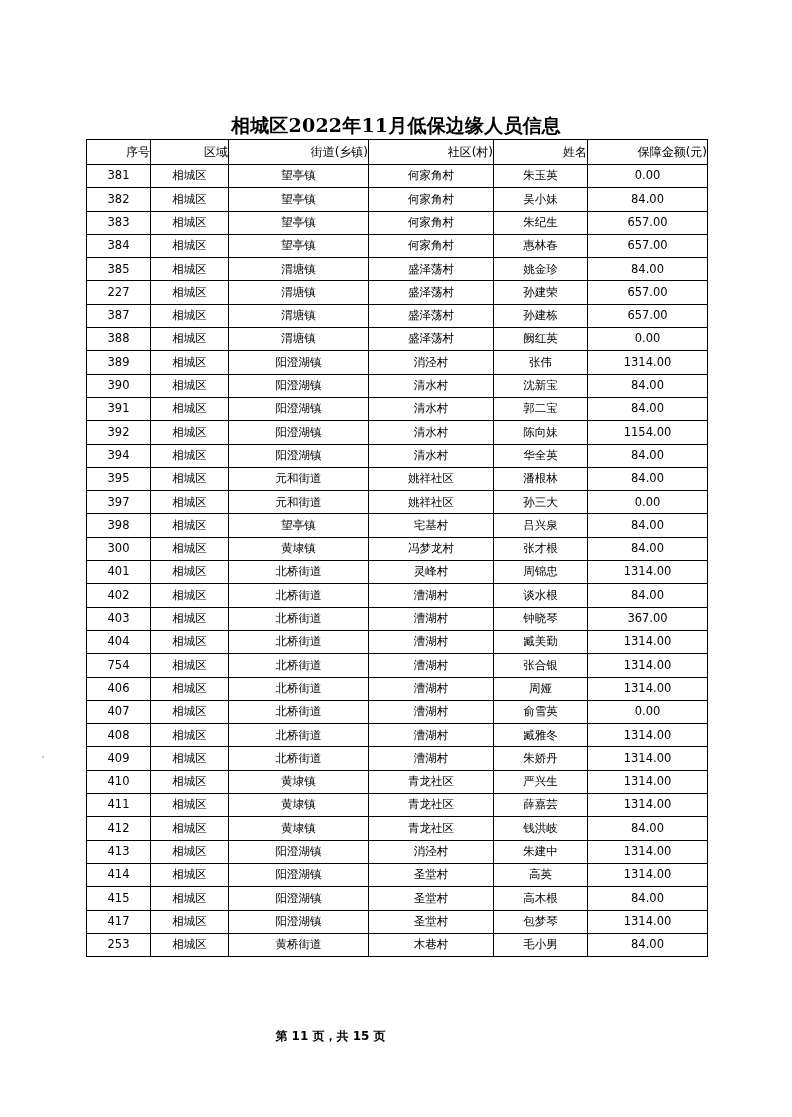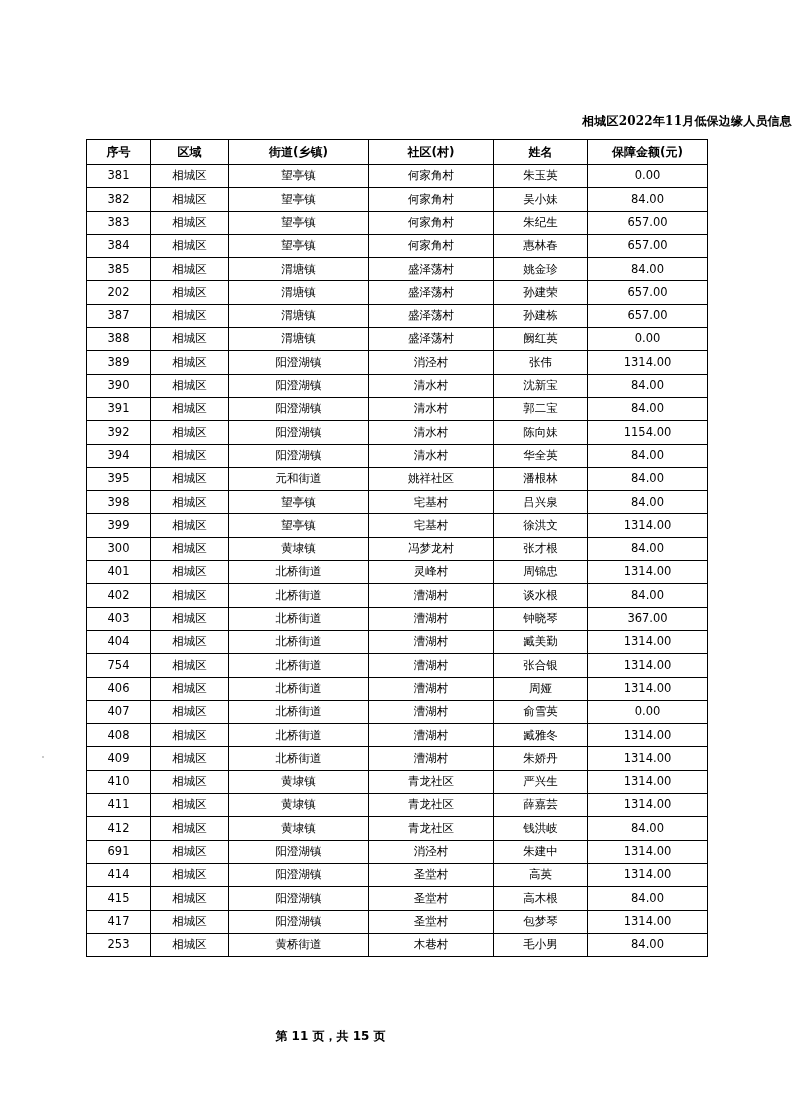--- a/index.html
+++ b/index.html
@@ -20,22 +20,22 @@
     left: 0;
     top: 0;
     width: 792px;
     height: 1117px;
   }
   .doc-title {
     position: absolute;
     top: 113px;
     left: 0;
     width: 792px;
-    text-align: right;
-    font-size: 12px;
+    text-align: center;
+    font-size: 19px;
     font-weight: bold;
     letter-spacing: 0.2px;
     font-family: "DejaVu Serif", "Liberation Serif", serif;
   }
   table.data {
     position: absolute;
     top: 139px;
     left: 86px;
     width: 621px;
     border-collapse: collapse;
@@ -45,23 +45,24 @@
     border: 1px solid #000000;
     text-align: center;
     vertical-align: middle;
     height: 22.3px;
     line-height: 1;
     padding: 0;
     font-size: 11.5px;
     font-family: "DejaVu Sans", "Liberation Sans", sans-serif;
   }
   table.data th {
-    font-weight: bold;
+    font-weight: normal;
     font-size: 12px;
     height: 24px;
+    text-align: right;
   }
   td.idx, td.amount {
     font-family: "DejaVu Sans", "Liberation Sans", sans-serif;
     font-size: 11.5px;
   }
   col.c0 { width: 64px; }
   col.c1 { width: 78px; }
   col.c2 { width: 140px; }
   col.c3 { width: 125px; }
   col.c4 { width: 94px; }
@@ -145,21 +146,21 @@
         </tr>
         <tr>
           <td class="idx">385</td>
           <td>相城区</td>
           <td>渭塘镇</td>
           <td>盛泽荡村</td>
           <td>姚金珍</td>
           <td class="amount">84.00</td>
         </tr>
         <tr>
-          <td class="idx">202</td>
+          <td class="idx">227</td>
           <td>相城区</td>
           <td>渭塘镇</td>
           <td>盛泽荡村</td>
           <td>孙建荣</td>
           <td class="amount">657.00</td>
         </tr>
         <tr>
           <td class="idx">387</td>
           <td>相城区</td>
           <td>渭塘镇</td>
@@ -217,34 +218,34 @@
         </tr>
         <tr>
           <td class="idx">395</td>
           <td>相城区</td>
           <td>元和街道</td>
           <td>姚祥社区</td>
           <td>潘根林</td>
           <td class="amount">84.00</td>
         </tr>
         <tr>
+          <td class="idx">397</td>
+          <td>相城区</td>
+          <td>元和街道</td>
+          <td>姚祥社区</td>
+          <td>孙三大</td>
+          <td class="amount">0.00</td>
+        </tr>
+        <tr>
           <td class="idx">398</td>
           <td>相城区</td>
           <td>望亭镇</td>
           <td>宅基村</td>
           <td>吕兴泉</td>
           <td class="amount">84.00</td>
-        </tr>
-        <tr>
-          <td class="idx">399</td>
-          <td>相城区</td>
-          <td>望亭镇</td>
-          <td>宅基村</td>
-          <td>徐洪文</td>
-          <td class="amount">1314.00</td>
         </tr>
         <tr>
           <td class="idx">300</td>
           <td>相城区</td>
           <td>黄埭镇</td>
           <td>冯梦龙村</td>
           <td>张才根</td>
           <td class="amount">84.00</td>
         </tr>
         <tr>
@@ -337,21 +338,21 @@
         </tr>
         <tr>
           <td class="idx">412</td>
           <td>相城区</td>
           <td>黄埭镇</td>
           <td>青龙社区</td>
           <td>钱洪岐</td>
           <td class="amount">84.00</td>
         </tr>
         <tr>
-          <td class="idx">691</td>
+          <td class="idx">413</td>
           <td>相城区</td>
           <td>阳澄湖镇</td>
           <td>消泾村</td>
           <td>朱建中</td>
           <td class="amount">1314.00</td>
         </tr>
         <tr>
           <td class="idx">414</td>
           <td>相城区</td>
           <td>阳澄湖镇</td>

